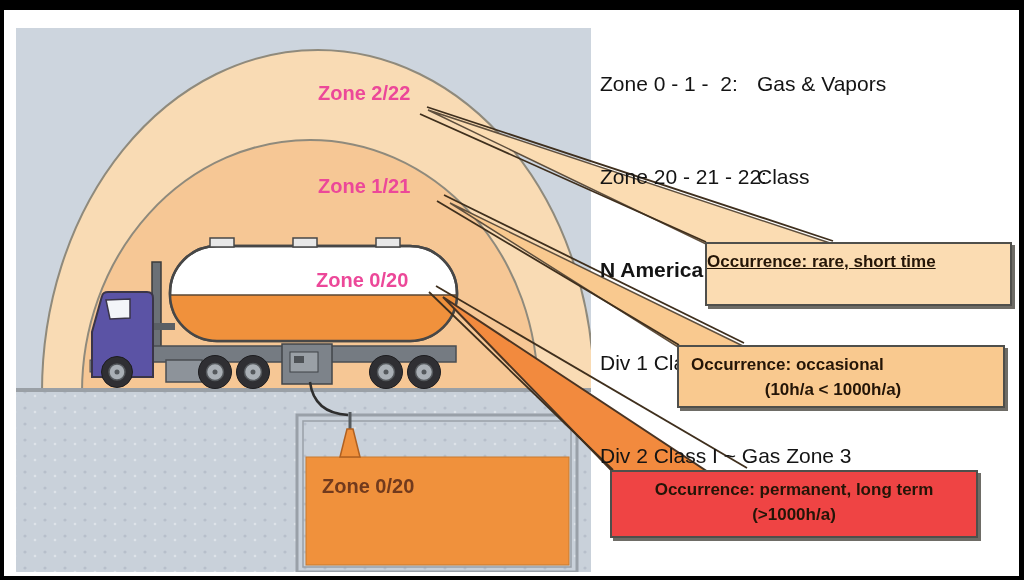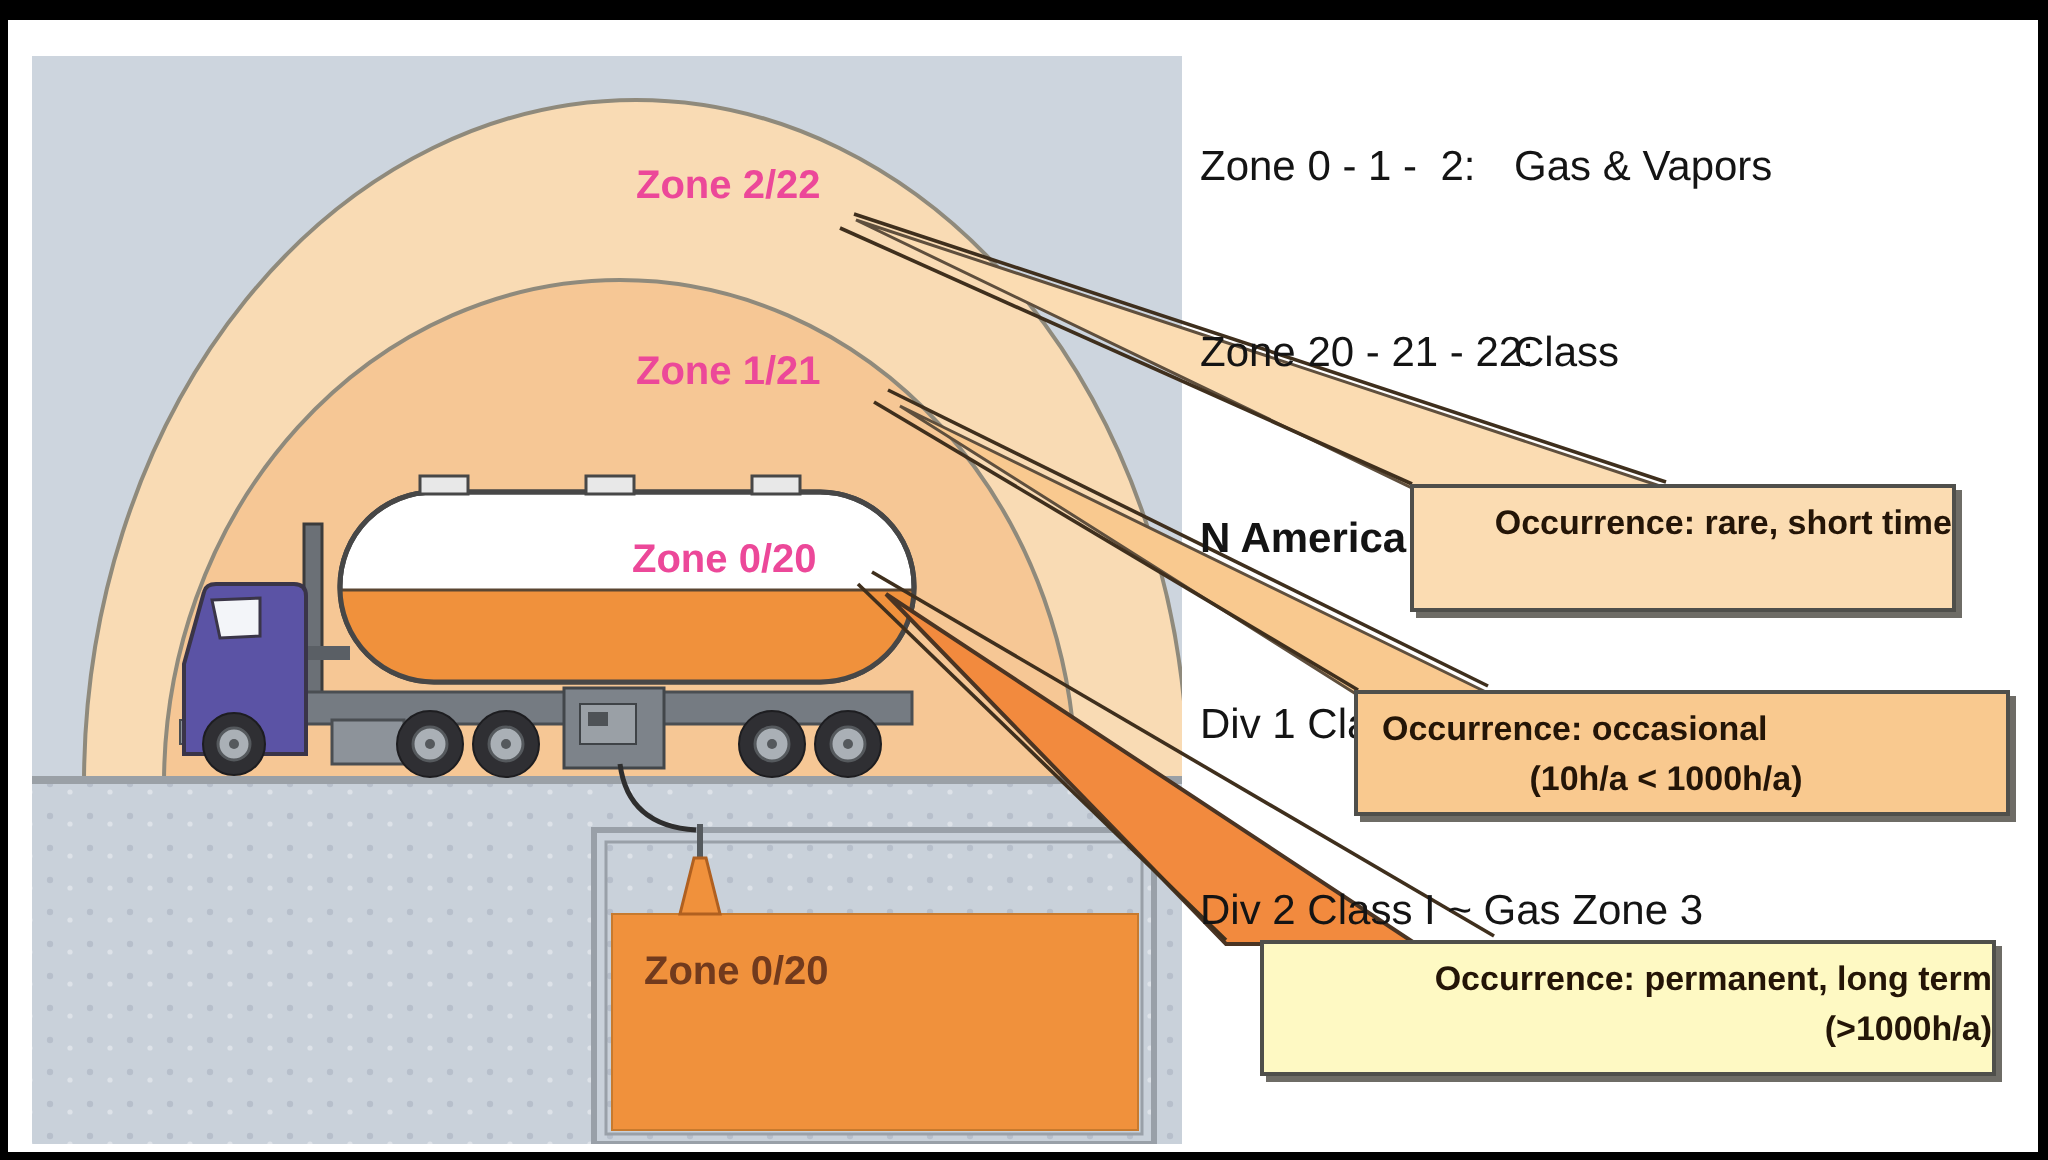--- a/index.html
+++ b/index.html
@@ -32,25 +32,25 @@
   .legend-row{display:flex;}
   .legend-label{width:157px;}
   .legend-heading{font-weight:bold;}
 
   .callout{
     position:absolute;border:2px solid #4f4f4b;
     box-shadow:3px 3px 0 #6e6c66;
     font-weight:bold;font-size:17px;color:#241507;line-height:25px;
     box-sizing:border-box;padding-top:5px;
   }
-  #callout-1{left:705px;top:242px;width:273px;height:64px;background:#fbdcb2;text-align:right;}
+  #callout-1{left:705px;top:242px;width:307px;height:64px;background:#fbdcb2;text-align:left;text-decoration:underline;}
   #callout-2{left:677px;top:345px;width:328px;height:63px;background:#f9c98f;}
   #callout-2 .l1{padding-left:12px;}
   #callout-2 .l2{text-align:center;padding-right:16px;}
-  #callout-3{left:630px;top:470px;width:368px;height:68px;background:#fef9c3;text-align:right;}
+  #callout-3{left:610px;top:470px;width:368px;height:68px;background:#ef4444;text-align:center;}
 </style>
 </head>
 <body>
 
 <div class="bar" id="bar-top"></div>
 <div class="bar" id="bar-bottom"></div>
 <div class="bar" id="bar-left"></div>
 <div class="bar" id="bar-right"></div>
 
 <svg id="scene" viewBox="0 0 1024 580" xmlns="http://www.w3.org/2000/svg">

